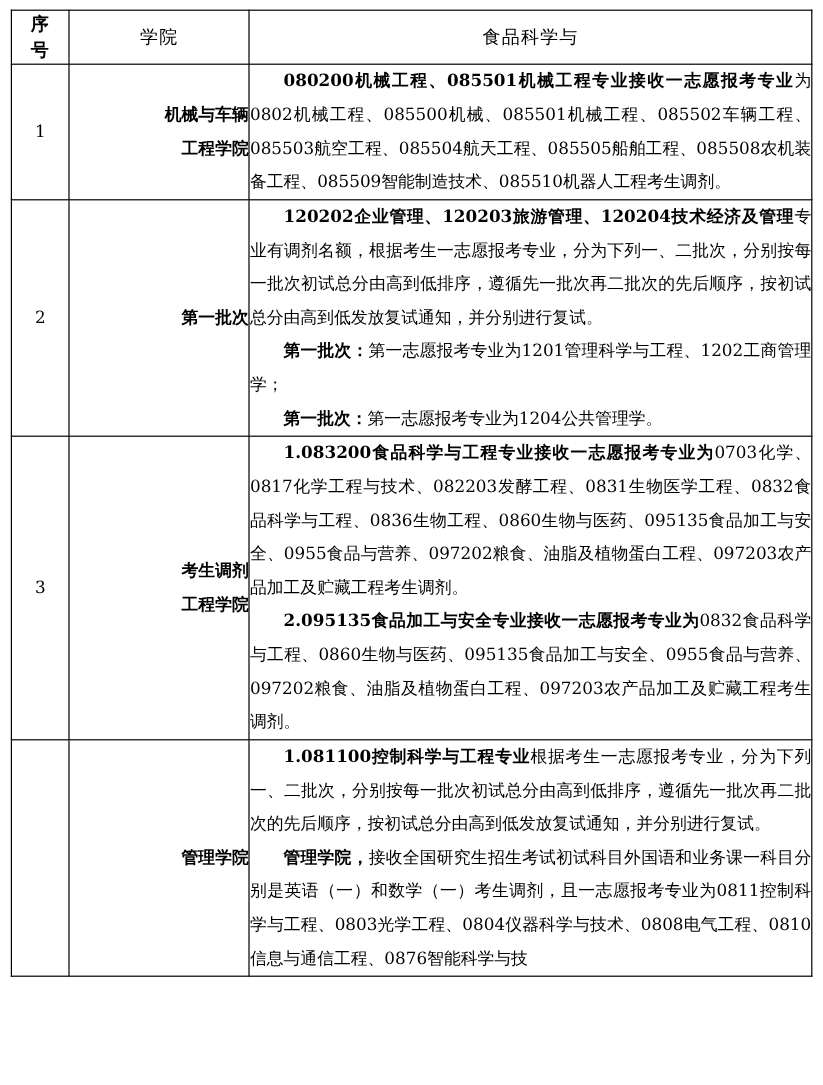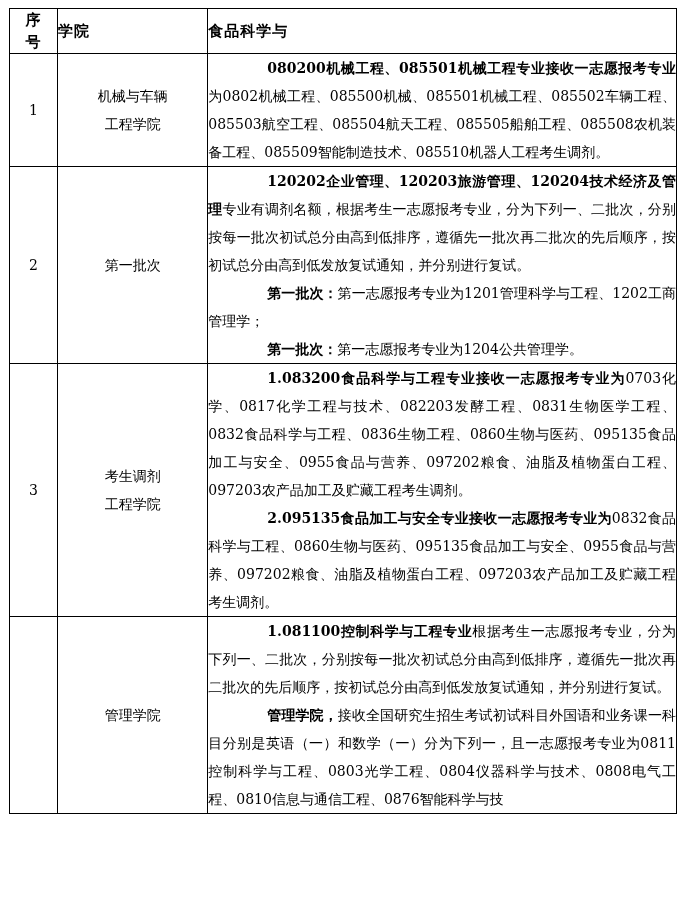--- a/index.html
+++ b/index.html
@@ -29,63 +29,64 @@
   table.req-table th {
     border: 1px solid #000000;
     vertical-align: middle;
     padding: 0;
   }
   col.c-no { width: 48px; }
   col.c-college { width: 150px; }
   col.c-req { width: 468px; }
 
   .hdr-cell {
-    font-weight: bold;
+    text-align: center;
+    font-weight: normal;
     font-size: 15px;
     line-height: 23px;
     padding: 5px 2px;
     letter-spacing: 1px;
   }
   .hdr-no {
     font-weight: bold;
     font-size: 15px;
     line-height: 22px;
     text-align: center;
     padding: 5px 2px;
     letter-spacing: 1px;
   }
   .cell-no {
     text-align: center;
     font-size: 14px;
     font-family: "DejaVu Serif", "Liberation Serif", serif;
   }
   .cell-college {
-    text-align: center;
+    text-align: right;
     font-size: 14px;
     line-height: 28px;
     padding: 4px 6px;
+    font-weight: bold;
   }
   .cell-college .line {
     display: block;
     white-space: nowrap;
   }
   .cell-req {
     font-size: 14px;
     line-height: 28px;
     padding: 6px 8px 8px 8px;
     text-align: justify;
     text-justify: inter-ideograph;
   }
   .cell-req p {
     margin: 0;
     text-indent: 2em;
   }
   .bold {
     font-weight: bold;
-    margin-left: 31px;
   }
 </style>
 </head>
 <body>
 
 <div class="page">
   <table class="req-table">
     <colgroup>
       <col class="c-no">
       <col class="c-college">
@@ -151,19 +152,19 @@
       <tr>
         <td class="cell-no"></td>
         <td class="cell-college">
           <span class="line">管理学院</span>
         </td>
         <td class="cell-req">
           <p>
             <span class="bold">1.081100控制科学与工程专业</span><span>根据考生一志愿报考专业，分为下列一、二批次，分别按每一批次初试总分由高到低排序，遵循先一批次再二批次的先后顺序，按初试总分由高到低发放复试通知，并分别进行复试。</span>
           </p>
           <p>
-            <span class="bold">管理学院，</span><span>接收全国研究生招生考试初试科目外国语和业务课一科目分别是英语（一）和数学（一）分为下列一，且一志愿报考专业为0811控制科学与工程、0803光学工程、0804仪器科学与技术、0808电气工程、0810信息与通信工程、0876智能科学与技</span>
+            <span class="bold">管理学院，</span><span>接收全国研究生招生考试初试科目外国语和业务课一科目分别是英语（一）和数学（一）考生调剂，且一志愿报考专业为0811控制科学与工程、0803光学工程、0804仪器科学与技术、0808电气工程、0810信息与通信工程、0876智能科学与技</span>
           </p>
         </td>
       </tr>
     </tbody>
   </table>
 </div>
 
 </body></html>

